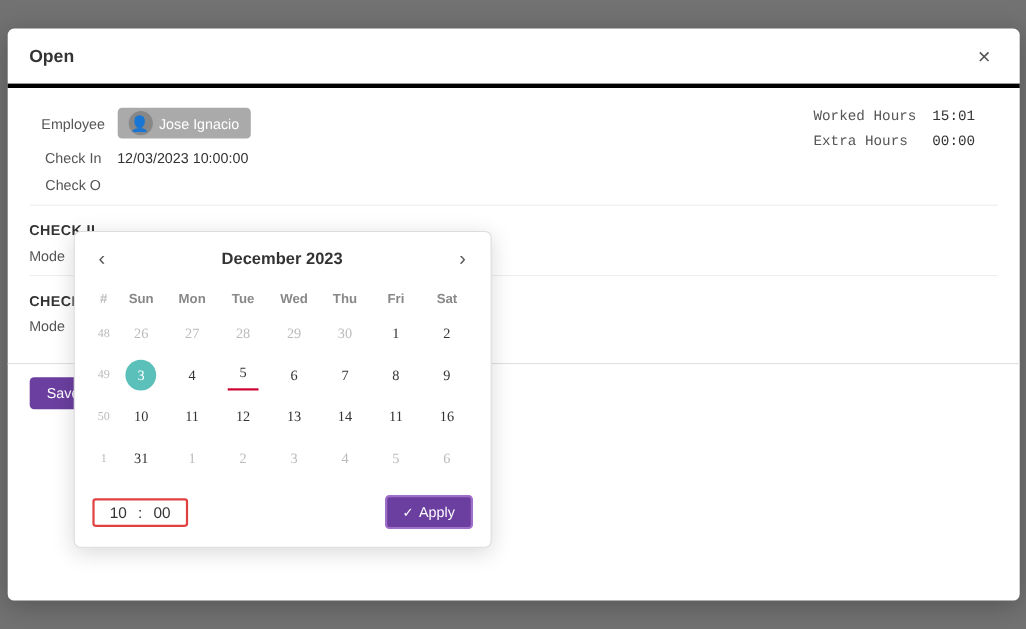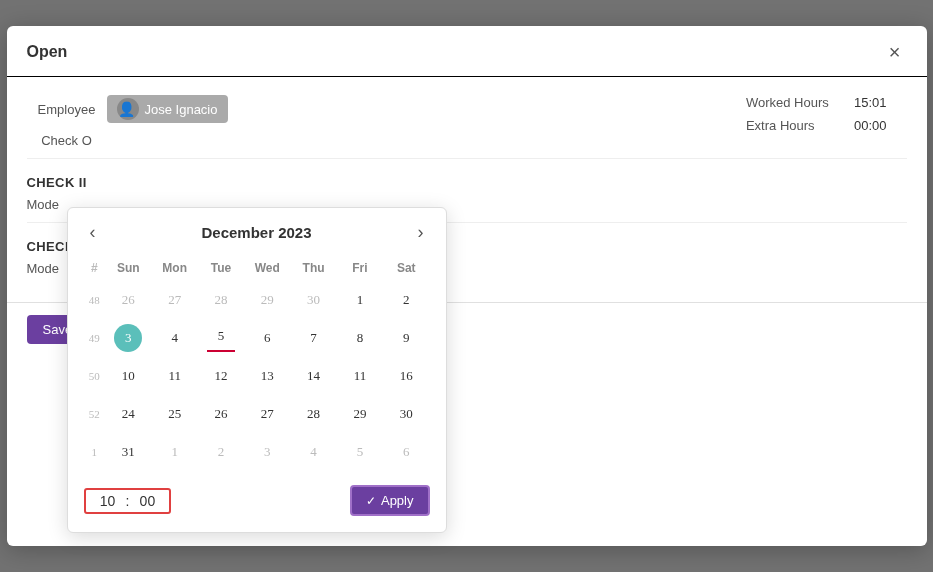--- a/index.html
+++ b/index.html
@@ -31,21 +31,21 @@
       position: relative;
       box-shadow: 0 4px 24px rgba(0,0,0,0.25);
       padding: 0;
     }
 
     .modal-header {
       display: flex;
       align-items: center;
       justify-content: space-between;
       padding: 14px 20px 12px 20px;
-      border-bottom: 1px solid #000000;
+      border-bottom: 4px solid #000000;
     }
 
     .modal-title {
       font-size: 16px;
       font-weight: 600;
       color: #333;
     }
 
     .close-btn {
       background: none;
@@ -113,20 +113,21 @@
       position: absolute;
       top: 18px;
       right: 40px;
     }
 
     .right-row {
       display: flex;
       align-items: center;
       margin-bottom: 8px;
       gap: 8px;
+      font-family: Liberation Mono, monospace;
     }
 
     .right-label {
       font-size: 13px;
       color: #555;
       width: 100px;
     }
 
     .right-value {
       font-size: 13px;
@@ -344,20 +345,24 @@
       <div class="form-row">
         <span class="form-label">Employee</span>
         <div class="employee-badge">
           <div class="employee-avatar">
             <span class="avatar-icon">👤</span>
           </div>
           <span>Jose Ignacio</span>
         </div>
       </div>
 
+      <div class="form-row">
+        <span class="form-label">Check In</span>
+        <span class="form-value">12/03/2023 10:00:00</span>
+      </div>
 
       <div class="form-row">
         <span class="form-label">Check O</span>
       </div>
 
       <hr class="divider">
 
       <div class="section-header">
         <span class="section-title">CHECK II</span>
       </div>
@@ -420,30 +425,20 @@
                 <td class="week-num">50</td>
                 <td><span class="day-cell">10</span></td>
                 <td><span class="day-cell">11</span></td>
                 <td><span class="day-cell">12</span></td>
                 <td><span class="day-cell">13</span></td>
                 <td><span class="day-cell">14</span></td>
                 <td><span class="day-cell">11</span></td>
                 <td><span class="day-cell">16</span></td>
               </tr>
               <tr>
-                <td class="week-num">52</td>
-                <td><span class="day-cell">24</span></td>
-                <td><span class="day-cell">25</span></td>
-                <td><span class="day-cell">26</span></td>
-                <td><span class="day-cell">27</span></td>
-                <td><span class="day-cell">28</span></td>
-                <td><span class="day-cell">29</span></td>
-                <td><span class="day-cell">30</span></td>
-              </tr>
-              <tr>
                 <td class="week-num">1</td>
                 <td><span class="day-cell">31</span></td>
                 <td class="outside-month"><span class="day-cell">1</span></td>
                 <td class="outside-month"><span class="day-cell">2</span></td>
                 <td class="outside-month"><span class="day-cell">3</span></td>
                 <td class="outside-month"><span class="day-cell">4</span></td>
                 <td class="outside-month"><span class="day-cell">5</span></td>
                 <td class="outside-month"><span class="day-cell">6</span></td>
               </tr>
             </tbody>

